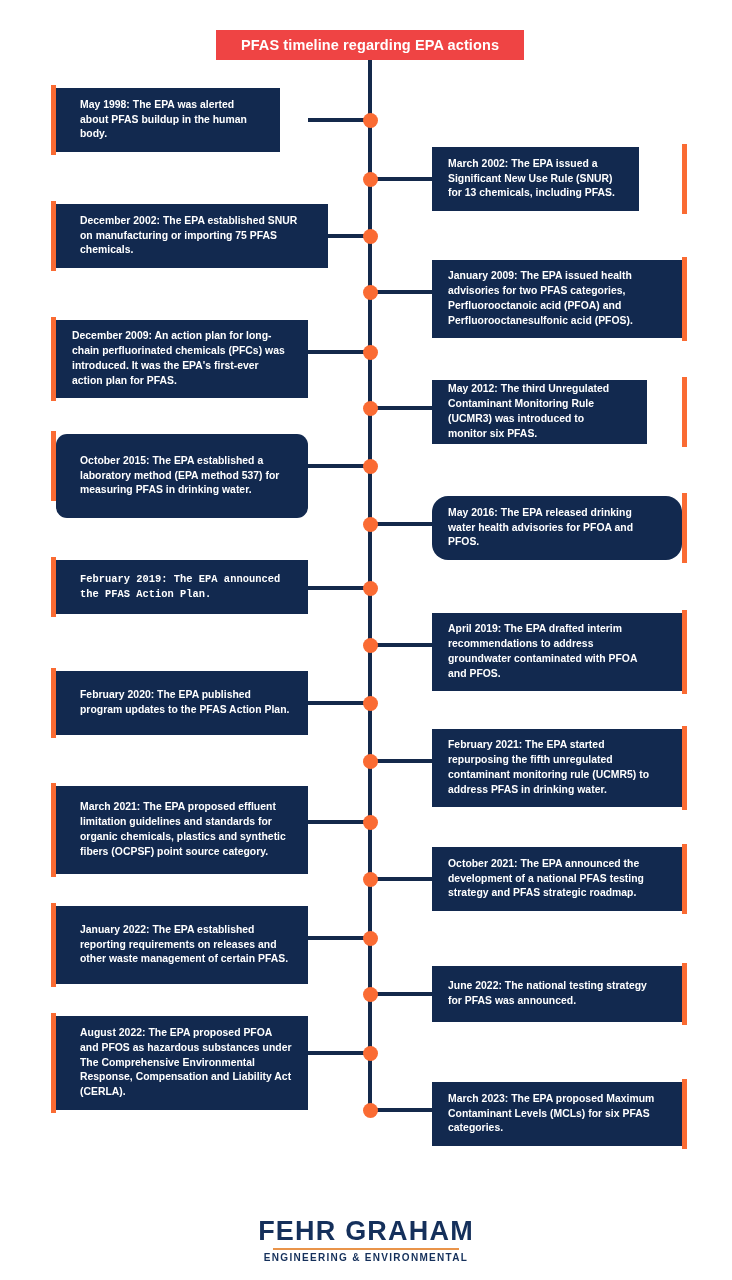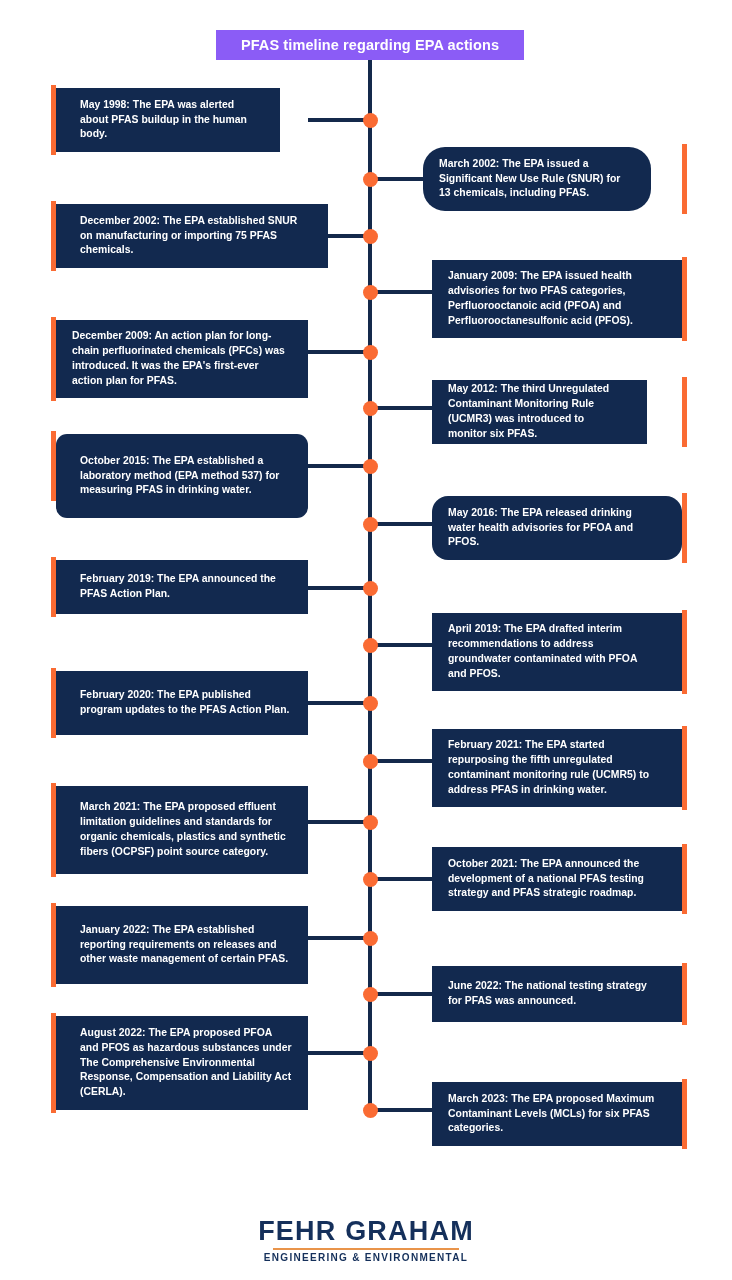--- a/index.html
+++ b/index.html
@@ -26,21 +26,21 @@
     background: #ffffff;
   }
 
   
   .title-banner {
     position: absolute;
     left: 216px;
     top: 30px;
     width: 308px;
     height: 30px;
-    background: #8b5cf6;
+    background: #ef4444;
     display: flex;
     align-items: center;
     justify-content: center;
     box-sizing: border-box;
   }
   .title-banner .title-text {
     color: #ffffff;
     font-size: 14.5px;
     font-weight: bold;
     letter-spacing: 0.1px;
@@ -176,21 +176,21 @@
       <div class="connector" style="top: 1053px; left: 308px; width: 62px;"></div>
       <div class="node-dot" style="left: 368px; top: 1053px;"></div>
       <div class="connector" style="top: 1110px; left: 370px; width: 62px;"></div>
       <div class="node-dot" style="left: 368px; top: 1110px;"></div>
     </div>
   <div id="cards-layer">
       <div class="card left" style="top: 88px; height: 64px; left: 56px; width: 224px;">
         <span class="card-text">May 1998: The EPA was alerted about PFAS buildup in the human body.</span>
       </div>
       <div class="accent" style="top: 85px; height: 70px; left: 51px;"></div>
-      <div class="card right" style="top: 147px; height: 64px; left: 423px; width: 228px; border-radius: 22px;">
+      <div class="card right" style="top: 147px; height: 64px; left: 432px; width: 207px;">
         <span class="card-text">March 2002: The EPA issued a Significant New Use Rule (SNUR) for 13 chemicals, including PFAS.</span>
       </div>
       <div class="accent" style="top: 144px; height: 70px; left: 682px;"></div>
       <div class="card left" style="top: 204px; height: 64px; left: 56px; width: 272px;">
         <span class="card-text">December 2002: The EPA established SNUR on manufacturing or importing 75 PFAS chemicals.</span>
       </div>
       <div class="accent" style="top: 201px; height: 70px; left: 51px;"></div>
       <div class="card right" style="top: 260px; height: 78px; left: 432px; width: 250px;">
         <span class="card-text">January 2009: The EPA issued health advisories for two PFAS categories, Perfluorooctanoic acid (PFOA) and Perfluorooctanesulfonic acid (PFOS).</span>
       </div>
@@ -204,21 +204,21 @@
       </div>
       <div class="accent" style="top: 377px; height: 70px; left: 682px;"></div>
       <div class="card left" style="top: 434px; height: 84px; left: 56px; width: 252px; border-radius: 11px;">
         <span class="card-text">October 2015: The EPA established a laboratory method (EPA method 537) for measuring PFAS in drinking water.</span>
       </div>
       <div class="accent" style="top: 431px; height: 70px; left: 51px;"></div>
       <div class="card right" style="top: 496px; height: 64px; left: 432px; width: 250px; border-radius: 16px;">
         <span class="card-text">May 2016: The EPA released drinking water health advisories for PFOA and PFOS.</span>
       </div>
       <div class="accent" style="top: 493px; height: 70px; left: 682px;"></div>
-      <div class="card left" style="top: 560px; height: 54px; left: 56px; width: 252px;">
+      <div class="card left" style="top: 560px; height: 54px; left: 56px; width: 252px; font-family: Liberation Mono, monospace;">
         <span class="card-text">February 2019: The EPA announced the PFAS Action Plan.</span>
       </div>
       <div class="accent" style="top: 557px; height: 60px; left: 51px;"></div>
       <div class="card right" style="top: 613px; height: 78px; left: 432px; width: 250px;">
         <span class="card-text">April 2019: The EPA drafted interim recommendations to address groundwater contaminated with PFOA and PFOS.</span>
       </div>
       <div class="accent" style="top: 610px; height: 84px; left: 682px;"></div>
       <div class="card left" style="top: 671px; height: 64px; left: 56px; width: 252px;">
         <span class="card-text">February 2020: The EPA published program updates to the PFAS Action Plan.</span>
       </div>

